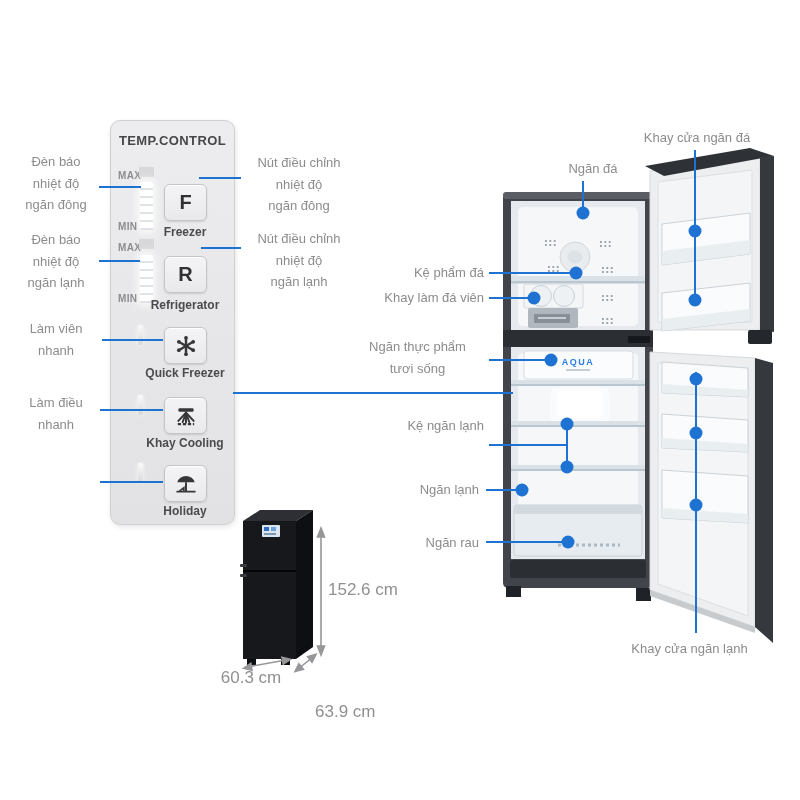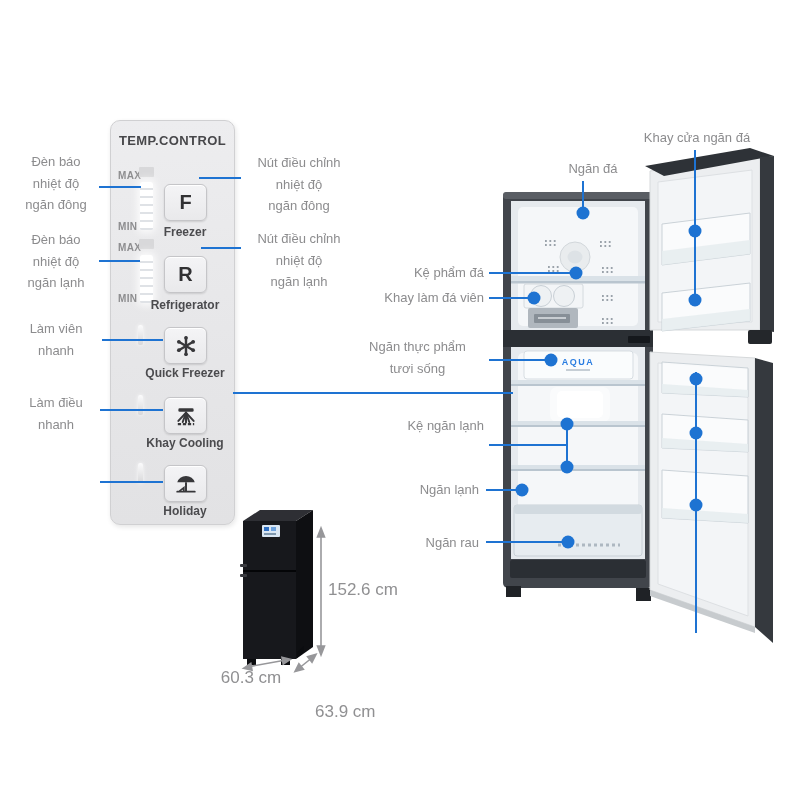--- a/index.html
+++ b/index.html
@@ -269,20 +269,21 @@
 
   <div class="callout c-center c-nowrap" style="left:617px;top:127px;width:160px;">Khay cửa ngăn đá</div>
   <div class="callout c-center" style="left:548px;top:158px;width:90px;">Ngăn đá</div>
   <div class="callout c-right" style="left:374px;top:262px;width:110px;">Kệ phẩm đá</div>
   <div class="callout c-right c-nowrap" style="left:344px;top:287px;width:140px;">Khay làm đá viên</div>
   <div class="callout c-center" style="left:346px;top:336px;width:143px;">Ngăn thực phẩm
 tươi sống</div>
   <div class="callout c-right" style="left:374px;top:415px;width:110px;">Kệ ngăn lạnh</div>
   <div class="callout c-right" style="left:374px;top:479px;width:105px;">Ngăn lạnh</div>
   <div class="callout c-right" style="left:374px;top:532px;width:105px;">Ngăn rau</div>
+  <div class="callout c-center c-nowrap" style="left:602px;top:638px;width:175px;">Khay cửa ngăn lạnh</div>
 
   <div class="dimlabel" style="left:328px;top:580px;">152.6 cm</div>
   <div class="dimlabel" style="left:216px;top:668px;width:70px;text-align:center;">60.3 cm</div>
   <div class="dimlabel" style="left:315px;top:702px;">63.9 cm</div>
 
   <div class="hline" style="left:99px;top:186px;width:42px;"></div>
   <div class="hline" style="left:99px;top:260px;width:41px;"></div>
   <div class="hline" style="left:102px;top:339px;width:61px;"></div>
   <div class="hline" style="left:100px;top:409px;width:63px;"></div>
   <div class="hline" style="left:100px;top:481px;width:63px;"></div>

